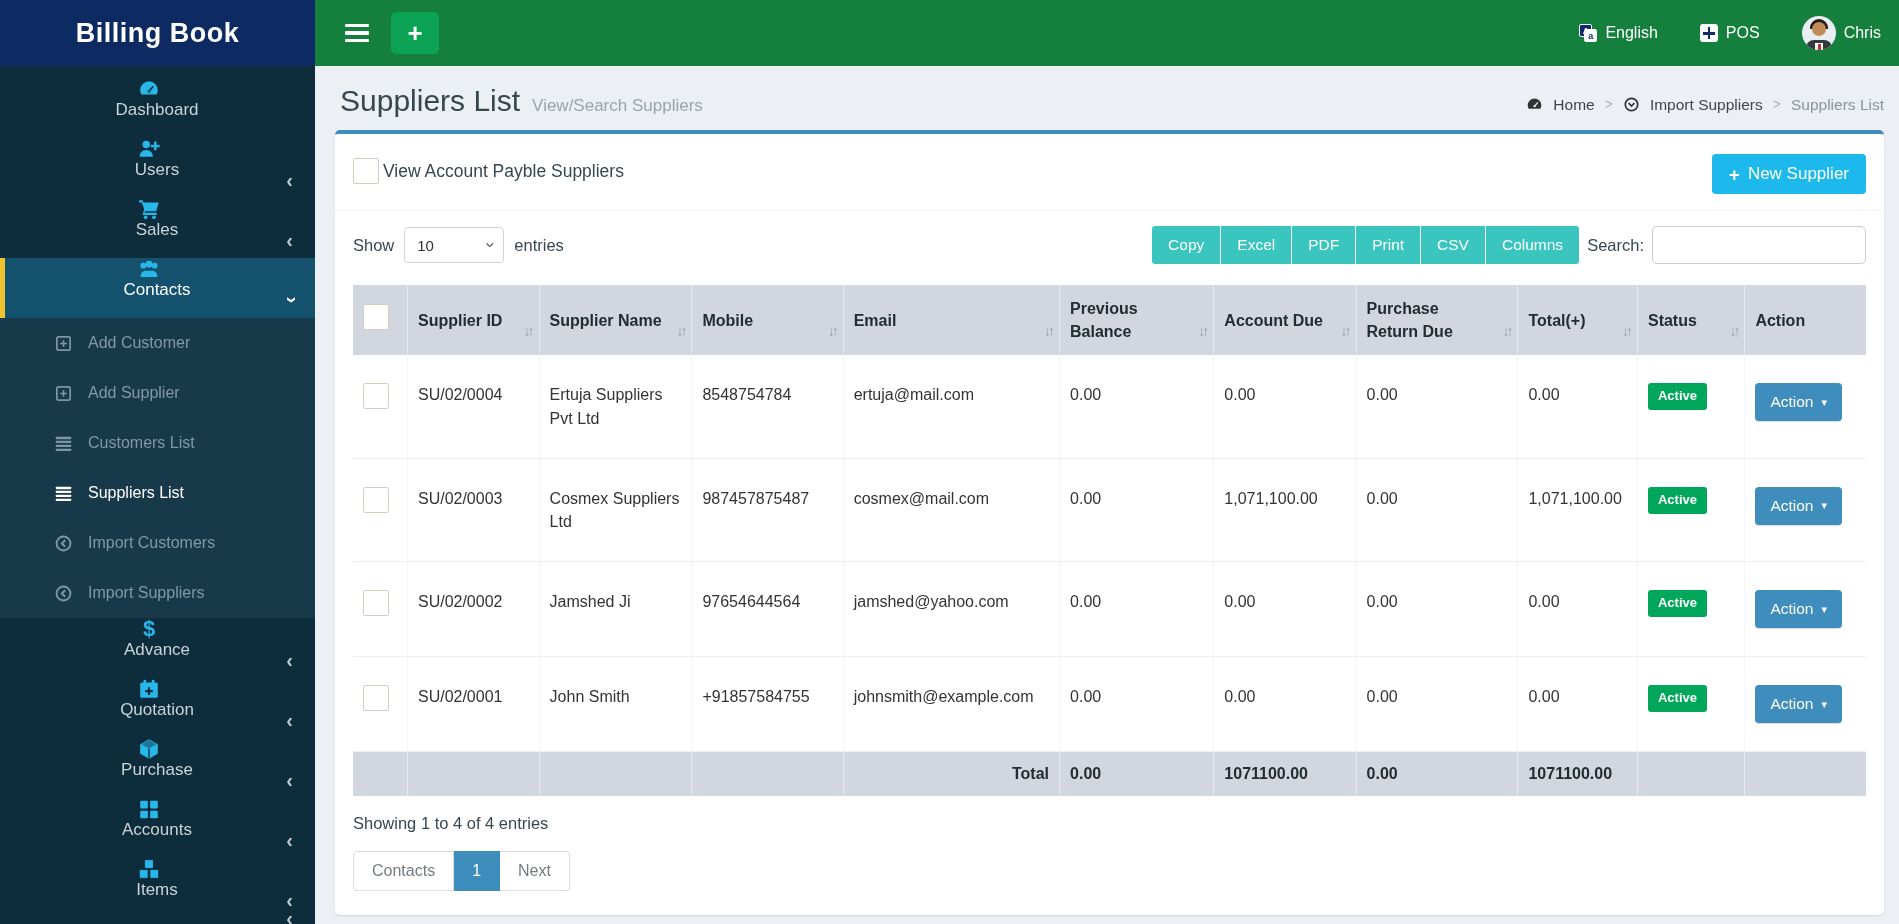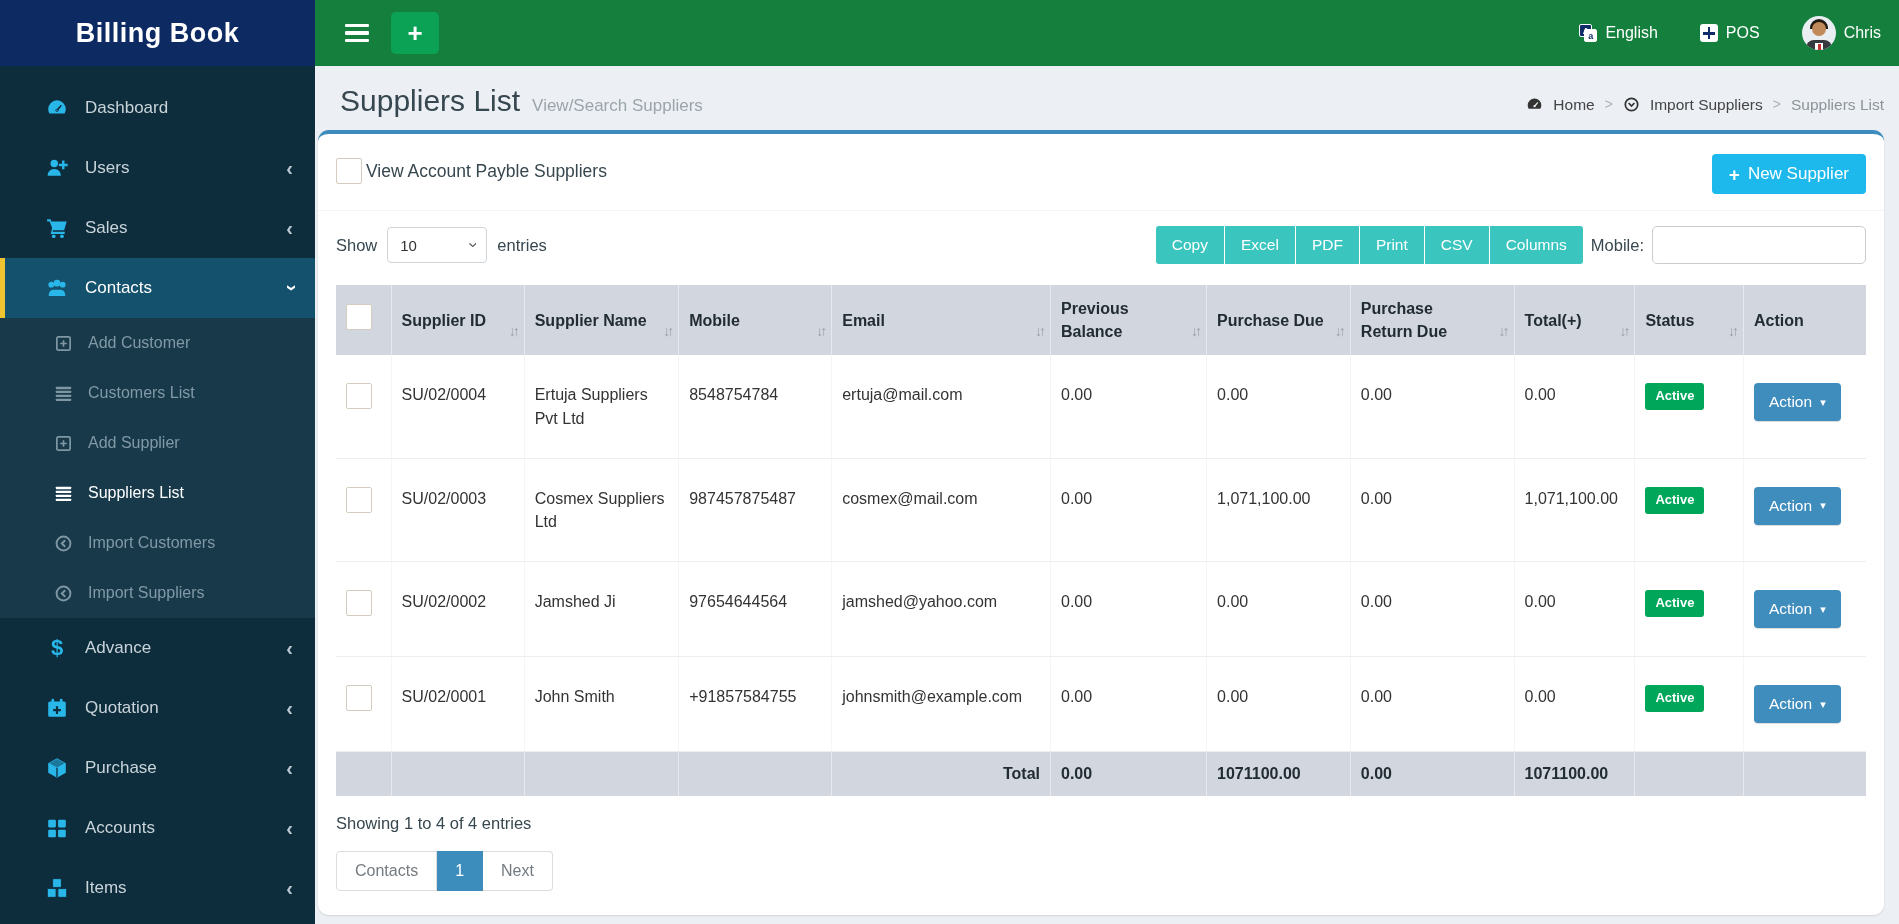--- a/index.html
+++ b/index.html
@@ -27,21 +27,21 @@
   .icon-pos:after { top:8px; left:3px; width:12px; height:2.6px; }
   .avatar { width:34px; height:34px; border-radius:50%; background:#e9eef2; position:relative; overflow:hidden; }
   .avatar .hair { position:absolute; top:3px; left:8px; width:18px; height:10px; background:#241a12; border-radius:9px 9px 0 0; }
   .avatar .face { position:absolute; top:6px; left:10px; width:14px; height:14px; background:#c08a5a; border-radius:50%; }
   .avatar .body { position:absolute; bottom:-4px; left:4px; width:26px; height:14px; background:#35393d; border-radius:8px 8px 0 0; }
   .avatar .shirt { position:absolute; bottom:-2px; left:13px; width:8px; height:9px; background:#fff; }
   .avatar .tie { position:absolute; bottom:-2px; left:16px; width:3px; height:8px; background:#c22f2f; }
 
   
   .sidebar { position:absolute; top:66px; left:0; width:315px; height:858px; background:#0d2c3c; padding-top:12px; }
-  .s-item { height:60px; display:flex; align-items:center; padding-left:40px; padding-right:22px; color:#c9d4da; font-size:17px; cursor:pointer; border-left:5px solid transparent; }
+  .s-item { height:60px; display:flex; align-items:center; padding-left:16px; padding-right:22px; color:#c9d4da; font-size:17px; cursor:pointer; border-left:5px solid transparent;flex-direction:column; }
   .s-item .icn { width:24px; height:22px; margin-right:16px; color:#29b7ea; display:flex; align-items:center; justify-content:center; flex-shrink:0; }
   .s-item .icn svg { width:22px; height:22px; }
   .s-item .dollar { color:#29b7ea; font-size:22px; font-weight:bold; }
   .s-item .chev { margin-left:auto; color:#b9c7cf; font-size:20px; font-weight:bold; line-height:0; }
   .chev.down { display:inline-block; transform:rotate(-90deg); color:#fff; }
   .s-item.active { background:#14516d; border-left-color:#f0c330; color:#fff; }
   .submenu { background:#17394a; }
   .sub-item { height:50px; display:flex; align-items:center; padding-left:52px; color:#8199a6; font-size:16px; cursor:pointer; }
   .sub-item .icn { width:22px; height:20px; margin-right:14px; color:#7f96a3; display:flex; align-items:center; justify-content:center; }
   .sub-item .icn svg { width:19px; height:19px; }
@@ -54,21 +54,21 @@
   .title-wrap { display:flex; align-items:baseline; gap:12px; }
   .page-title { font-size:30px; font-weight:500; color:#37474f; }
   .page-subtitle { font-size:17px; color:#9ba4ab; }
   .breadcrumb { display:flex; align-items:flex-start; gap:10px; font-size:15.5px; color:#444; padding-bottom:4px; }
   .breadcrumb .bc-icon { width:17px; height:17px; color:#333; display:flex; }
   .breadcrumb .bc-icon svg { width:17px; height:17px; }
   .breadcrumb .sep { color:#aab2b8; font-size:14px; }
   .breadcrumb .current { color:#8a9499; }
 
   
-  .panel { margin:2px 15px 0 3px; background:#fff; border-top:4px solid #3e8cbd; border-radius:11px; box-shadow:0 1px 2px rgba(0,0,0,.12); min-height:676px; position:relative; }
+  .panel { margin:2px 15px 0 20px; background:#fff; border-top:4px solid #3e8cbd; border-radius:5px; box-shadow:0 1px 2px rgba(0,0,0,.12); min-height:676px; position:relative; }
   .panel-sec1 { padding:24px 18px 26px 18px; border-bottom:1px solid #f4f4f4; position:relative; }
   .cb-row { display:flex; align-items:center; gap:2px; }
   input.big-cb { appearance:none; -webkit-appearance:none; width:26px; height:26px; border:1px solid #d3ccbf; border-radius:2px; background:#fff; cursor:pointer; }
   .cb-label { font-size:17.5px; color:#37474f; margin-left:2px; }
   .btn-new-supplier { position:absolute; right:18px; top:20px; background:#1db8ec; color:#fff; border:none; border-radius:4px; font-size:17px; padding:10px 17px; display:flex; align-items:center; gap:8px; cursor:pointer; font-family:inherit; }
   .btn-new-supplier .plus { font-weight:bold; font-size:19px; line-height:1; }
 
   .controls-row { display:flex; align-items:center; padding:15px 18px;gap:14px; }
   .show-group { display:flex; align-items:center; gap:10px; font-size:16.5px; color:#37474f; }
   .select-box { width:100px; height:36px; border:1px solid #cfd4d9; border-radius:4px; background:#fff; display:flex; align-items:center; justify-content:space-between; padding:0 12px; font-size:15px; color:#333; cursor:pointer; }
@@ -204,37 +204,37 @@
       <span class="icn">
         <svg viewBox="0 0 20 20" fill="none" stroke="currentColor" stroke-width="1.8">
             <rect x="3" y="3" width="14" height="14" rx="1.5"></rect>
             <path d="M10 6.5v7M6.5 10h7"></path>
           </svg>
       </span>
       <span>Add Customer</span>
     </div>
     <div class="sub-item">
       <span class="icn">
+        <svg viewBox="0 0 20 20" fill="none" stroke="currentColor" stroke-width="1.8">
+            <rect x="3" y="3" width="14" height="14" rx="1.5"></rect>
+            <path d="M10 6.5v7M6.5 10h7"></path>
+          </svg>
+      </span>
+      <span>Add Supplier</span>
+    </div>
+    <div class="sub-item">
+      <span class="icn">
         <svg viewBox="0 0 20 20" fill="currentColor">
             <rect x="2" y="3" width="16" height="2.4" rx=".5"></rect>
             <rect x="2" y="7.2" width="16" height="2.4" rx=".5"></rect>
             <rect x="2" y="11.4" width="16" height="2.4" rx=".5"></rect>
             <rect x="2" y="15.6" width="16" height="2.4" rx=".5"></rect>
           </svg>
       </span>
       <span>Customers List</span>
-    </div>
-    <div class="sub-item">
-      <span class="icn">
-        <svg viewBox="0 0 20 20" fill="none" stroke="currentColor" stroke-width="1.8">
-            <rect x="3" y="3" width="14" height="14" rx="1.5"></rect>
-            <path d="M10 6.5v7M6.5 10h7"></path>
-          </svg>
-      </span>
-      <span>Add Supplier</span>
     </div>
     <div class="sub-item active">
       <span class="icn">
         <svg viewBox="0 0 20 20" fill="currentColor">
             <rect x="2" y="3" width="16" height="2.4" rx=".5"></rect>
             <rect x="2" y="7.2" width="16" height="2.4" rx=".5"></rect>
             <rect x="2" y="11.4" width="16" height="2.4" rx=".5"></rect>
             <rect x="2" y="15.6" width="16" height="2.4" rx=".5"></rect>
           </svg>
       </span>
@@ -376,37 +376,37 @@
       <div class="right-group">
         <div class="export-group">
           <button class="export-btn">Copy</button>
           <button class="export-btn">Excel</button>
           <button class="export-btn">PDF</button>
           <button class="export-btn">Print</button>
           <button class="export-btn">CSV</button>
           <button class="export-btn">Columns</button>
         </div>
         <div class="search-group">
-          <span class="search-label">Mobile:</span>
+          <span class="search-label">Search:</span>
           <input type="text" class="search-input" style="">
         </div>
       </div>
     </div>
 
     <div class="table-wrap">
       <table class="suppliers">
         <thead>
           <tr>
             <th class="col-cb"><input type="checkbox" class="big-cb" style=""></th>
             <th class="col-id"><span>Supplier ID</span><span class="sort">↓↑</span></th>
             <th class="col-name"><span>Supplier Name</span><span class="sort">↓↑</span></th>
             <th class="col-mobile"><span>Mobile</span><span class="sort">↓↑</span></th>
             <th class="col-email"><span>Email</span><span class="sort">↓↑</span></th>
             <th class="col-prev"><span>Previous Balance</span><span class="sort">↓↑</span></th>
-            <th class="col-due"><span>Purchase Due</span><span class="sort">↓↑</span></th>
+            <th class="col-due"><span>Account Due</span><span class="sort">↓↑</span></th>
             <th class="col-ret"><span>Purchase Return Due</span><span class="sort">↓↑</span></th>
             <th class="col-total"><span>Total(+)</span><span class="sort">↓↑</span></th>
             <th class="col-status"><span>Status</span><span class="sort">↓↑</span></th>
             <th class="col-action"><span>Action</span></th>
           </tr>
         </thead>
         <tbody>
           <tr>
             <td><input type="checkbox" class="big-cb" style=""></td>
             <td>SU/02/0004</td>

